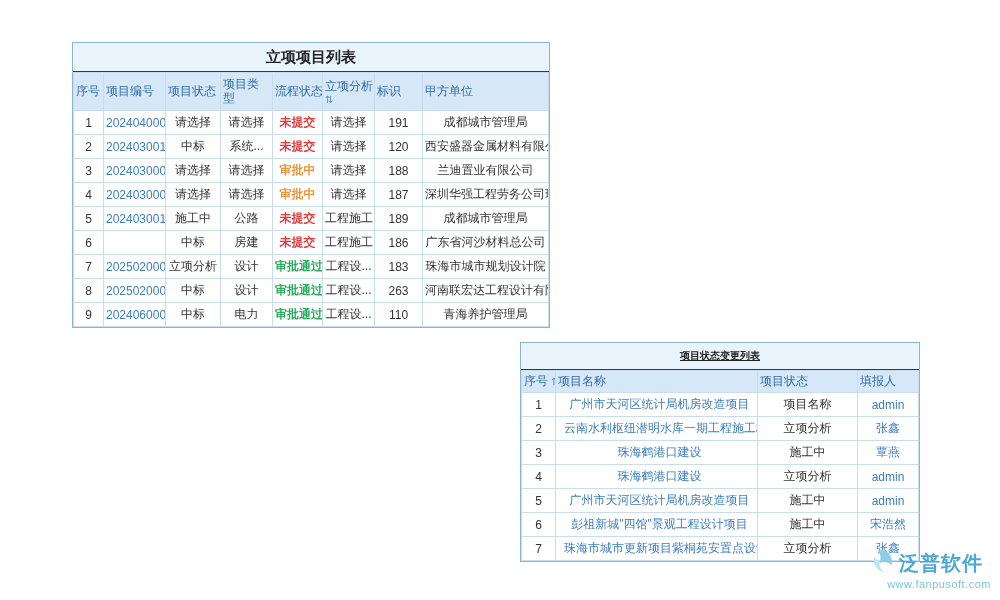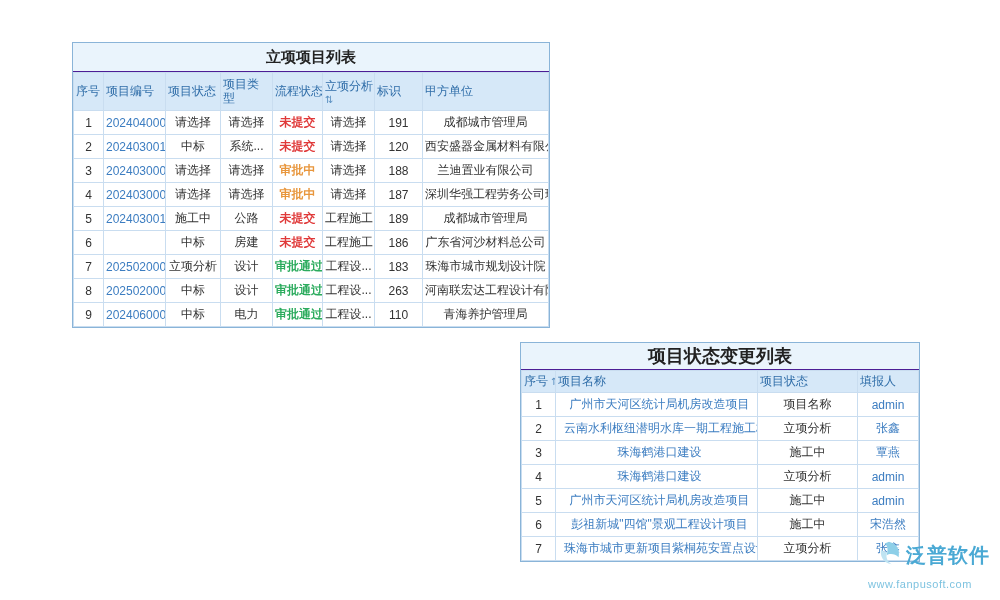--- a/index.html
+++ b/index.html
@@ -9,42 +9,42 @@
     overflow:hidden;
   }
   .panel{position:absolute;border:1px solid #8ab4d8;background:#fff;box-sizing:border-box;}
   .panel-title{
     background:#eaf4fc;border-bottom:1px solid #4c1d95;color:#222;
     font-weight:bold;text-align:center;
   }
   #panel1{left:72px;top:42px;width:478px;}
   #panel1 .panel-title{height:28px;line-height:28px;font-size:15px;}
   #panel2{left:520px;top:342px;width:400px;}
-  #panel2 .panel-title{height:26px;line-height:26px;font-size:18px;}
+  #panel2 .panel-title{height:26px;line-height:26px;font-size:10px;text-decoration:underline;}
   table{border-collapse:collapse;table-layout:fixed;width:100%;}
   th,td{border:1px solid #c9ddf0;font-size:12px;overflow:hidden;padding:0 2px;box-sizing:border-box;}
   th{
     background:#d6e8f8;color:#2f6da8;font-weight:normal;text-align:left;
     white-space:nowrap;
   }
   #panel1 th{height:38px;}
   #panel2 th{height:22px;}
   td{height:24px;text-align:center;color:#333;background:#fff;white-space:nowrap;}
   .wrap3{display:inline-block;width:38px;word-break:break-all;white-space:normal;line-height:14px;font-family:Liberation Mono, monospace;}
   .sort-icon{font-size:10px;color:#5a8fc0;display:block;line-height:10px;}
   .sort-inline{font-size:10px;color:#5a8fc0;}
   .link{color:#3c7dc1;cursor:pointer;}
   td.left{text-align:center;padding-left:8px;}
   .proc{font-weight:bold;}
   #logo{
-    position:absolute;right:2px;bottom:10px;width:130px;text-align:left;
+    position:absolute;right:9px;bottom:10px;width:130px;text-align:right;
   }
   #logo .brand-row{display:flex;align-items:center;justify-content:center;gap:4px;}
   #logo .brand-text{font-size:20px;font-weight:bold;color:#4aa9d4;letter-spacing:1px;}
-  #logo .site{font-size:11px;color:#7ec3e0;margin-top:8px;letter-spacing:0.5px;}
+  #logo .site{font-size:11px;color:#7ec3e0;margin-top:0;letter-spacing:0.5px;}
 </style>
 </head>
 <body>
 
 <div class="panel" id="panel1">
   <div class="panel-title">立项项目列表</div>
   <table>
     <colgroup>
       <col style="width:30px">
         <col style="width:62px">

